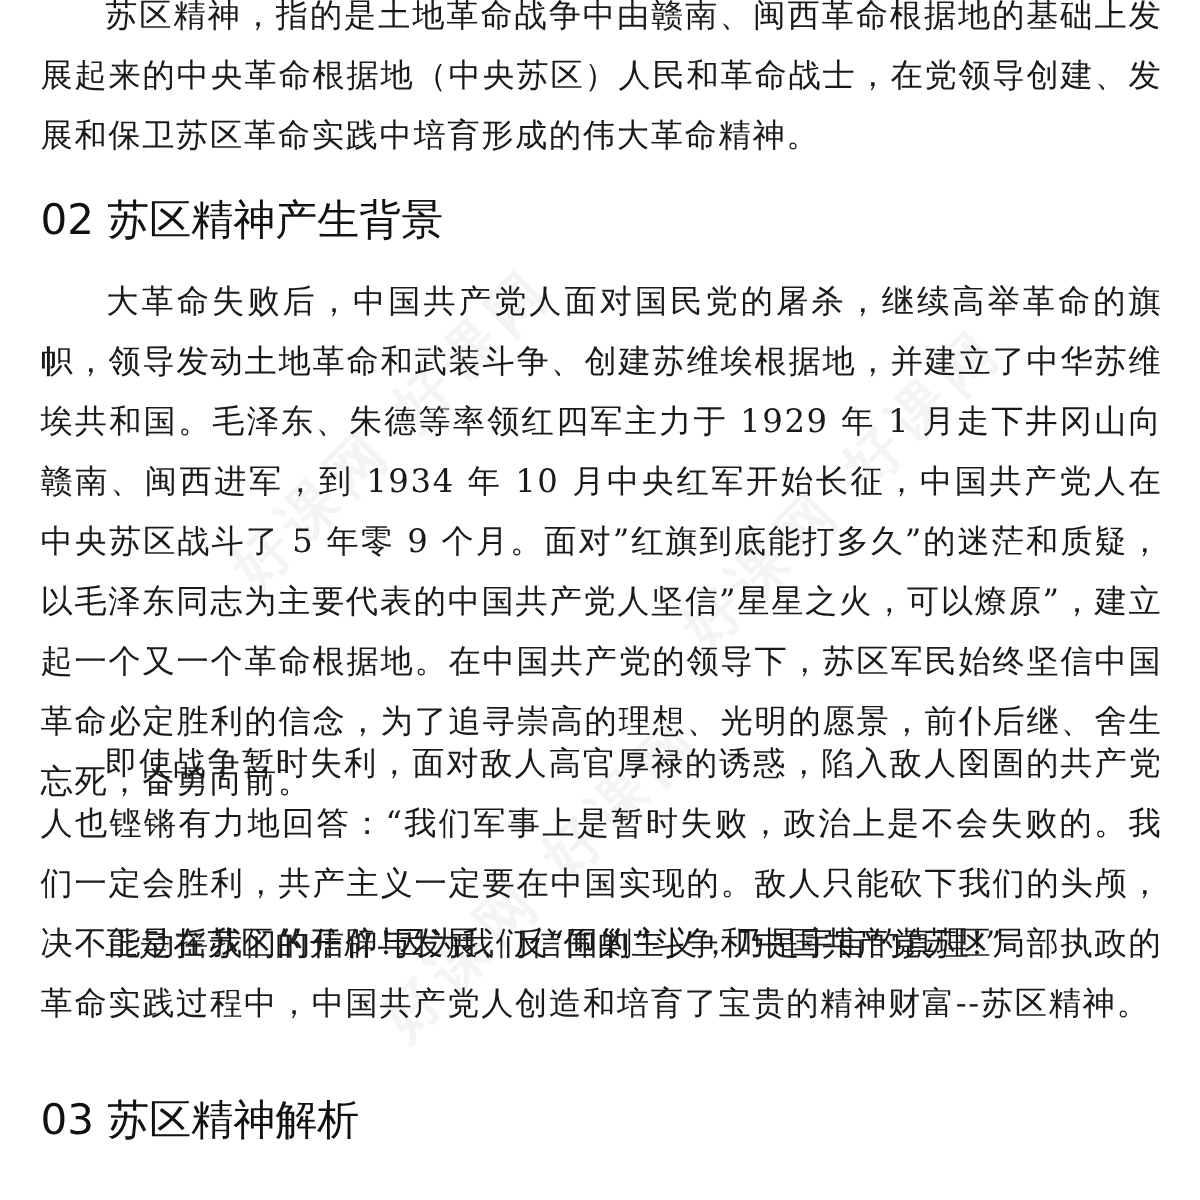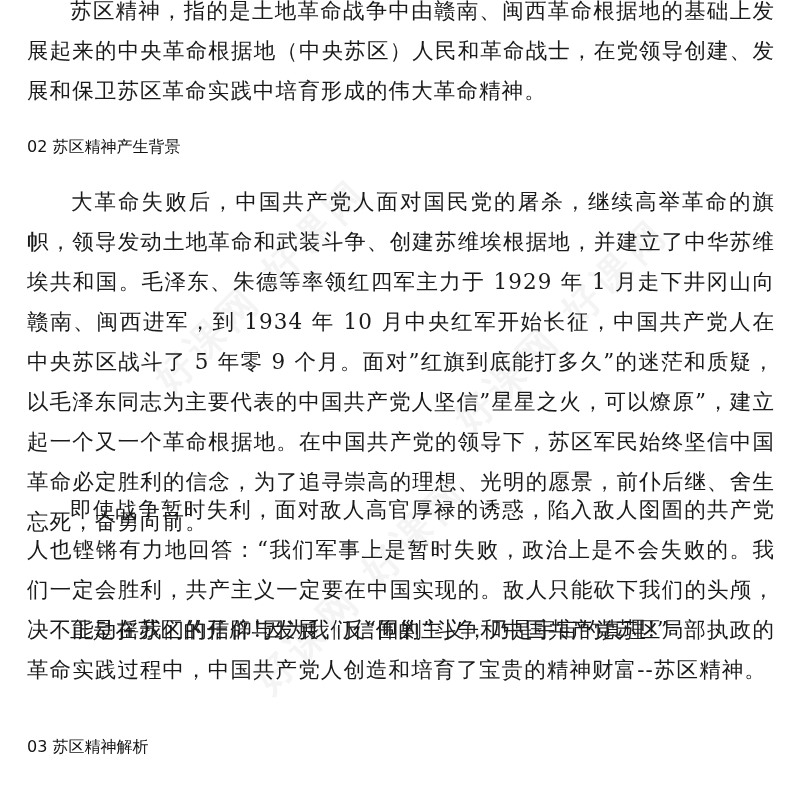--- a/index.html
+++ b/index.html
@@ -45,21 +45,21 @@
     margin: 0;
   }
   .para .first-line {
     display: inline-block;
     width: 43px;
   }
   .heading {
     position: absolute;
     left: 27px;
     font-family: "DejaVu Sans", "Liberation Sans", sans-serif;
-    font-size: 16px;
+    font-size: 28px;
     line-height: 30px;
     margin: 0;
     font-weight: normal;
     color: #111;
   }
 </style>
 </head>
 <body>
 
 <div class="page">

